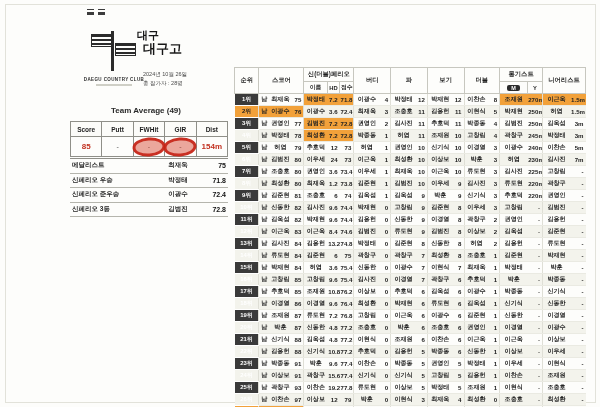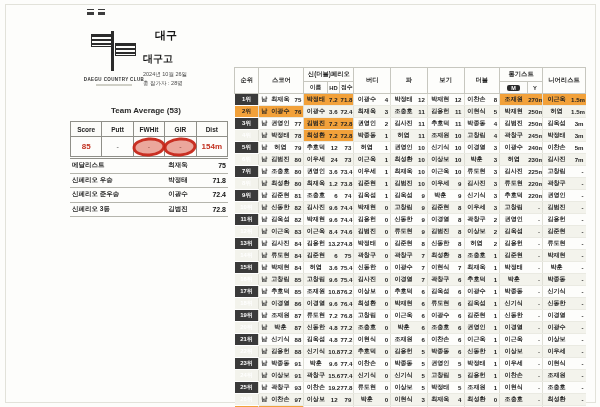--- a/index.html
+++ b/index.html
@@ -16,22 +16,22 @@
 
   
   .logo{position:absolute;left:90px;top:30px;width:46px;height:44px;}
   .logo .pole{position:absolute;left:21px;top:1px;width:3px;height:40px;background:#2b2b2b;}
   .logo .flag{position:absolute;width:19px;height:11px;background:repeating-linear-gradient(#2b2b2b 0 2.4px,#fdfdfb 2.4px 4px);border:1px solid #2b2b2b;}
   .logo .f1{left:1px;top:4px;}
   .logo .f2{left:25px;top:13px;}
   .logo-caption{position:absolute;left:66px;top:77px;width:96px;text-align:center;font-size:4.5px;font-weight:bold;letter-spacing:.4px;color:#2f2f2f;}
   .logo-subline{position:absolute;left:96px;top:84px;width:36px;height:2px;background:#cfcfc6;}
 
-  .title{position:absolute;left:155px;top:28px;font-size:11px;font-weight:bold;color:#161616;}
-  .subtitle{position:absolute;left:143px;top:52px;font-size:10px;font-weight:bold;color:#161616;}
+  .title{position:absolute;left:137px;top:28px;font-size:11px;font-weight:bold;color:#161616;}
+  .subtitle{position:absolute;left:143px;top:40px;font-size:13px;font-weight:bold;color:#161616;}
   .meta1{position:absolute;left:143px;top:71px;font-size:5.5px;color:#4a4a4a;}
   .meta2{position:absolute;left:143px;top:80px;font-size:5.5px;color:#4a4a4a;}
 
   .team-heading{position:absolute;left:62px;top:106px;width:168px;text-align:center;font-size:8px;font-weight:600;color:#2a2a2a;}
 
   
   .stats{position:absolute;left:70px;top:121px;width:158px;border-collapse:collapse;table-layout:fixed;}
   .stats th{border:1px solid #8f8f88;font-size:6.5px;font-weight:bold;color:#1d1d1d;height:12px;background:#fcfcf9;}
   .stats td{border:1px solid #8f8f88;font-size:7px;text-align:center;height:17px;color:#555;position:relative;}
   .stats td.red{color:#c23120;font-weight:bold;font-size:8px;}
@@ -79,21 +79,21 @@
   <div class="flag f2"></div>
 </div>
 <div class="logo-caption">DAEGU COUNTRY CLUB</div>
 <div class="logo-subline"></div>
 
 <div class="title">대구</div>
 <div class="subtitle">대구고</div>
 <div class="meta1">2024년 10월 26일</div>
 <div class="meta2">총 참가자 : 28명</div>
 
-<div class="team-heading">Team Average (53)</div>
+<div class="team-heading">Team Average (49)</div>
 
 <table class="stats">
   <thead>
     <tr>
       <th>Score</th>
       <th>Putt</th>
       <th>FWHit</th>
       <th>GIR</th>
       <th>Dist</th>
     </tr>

